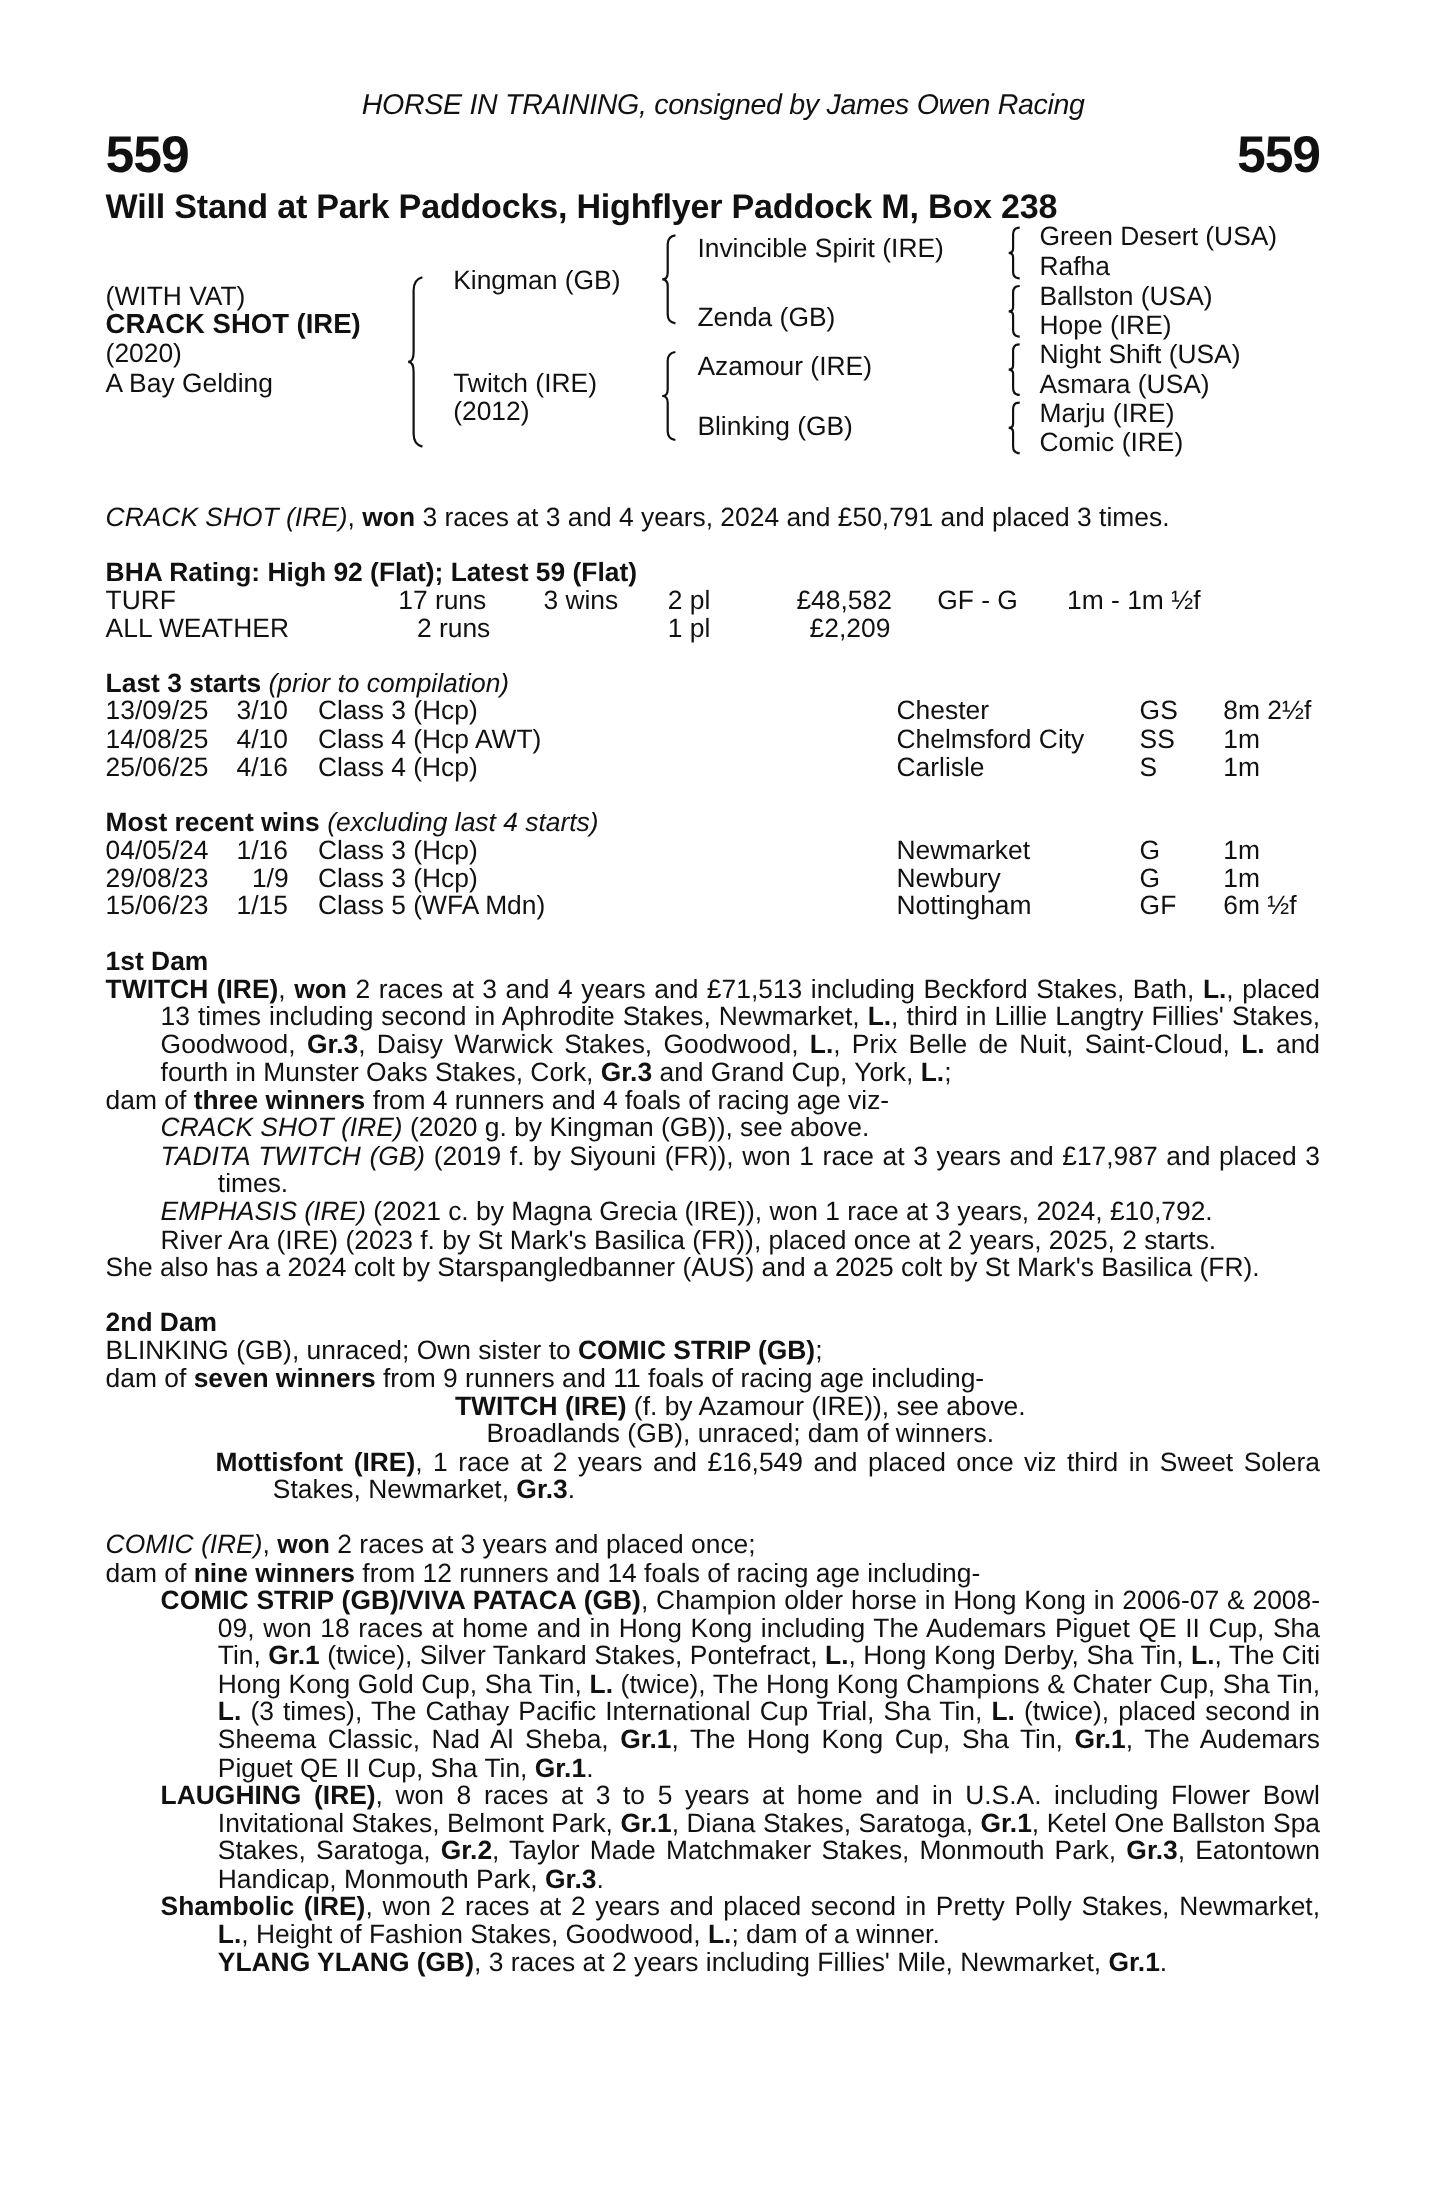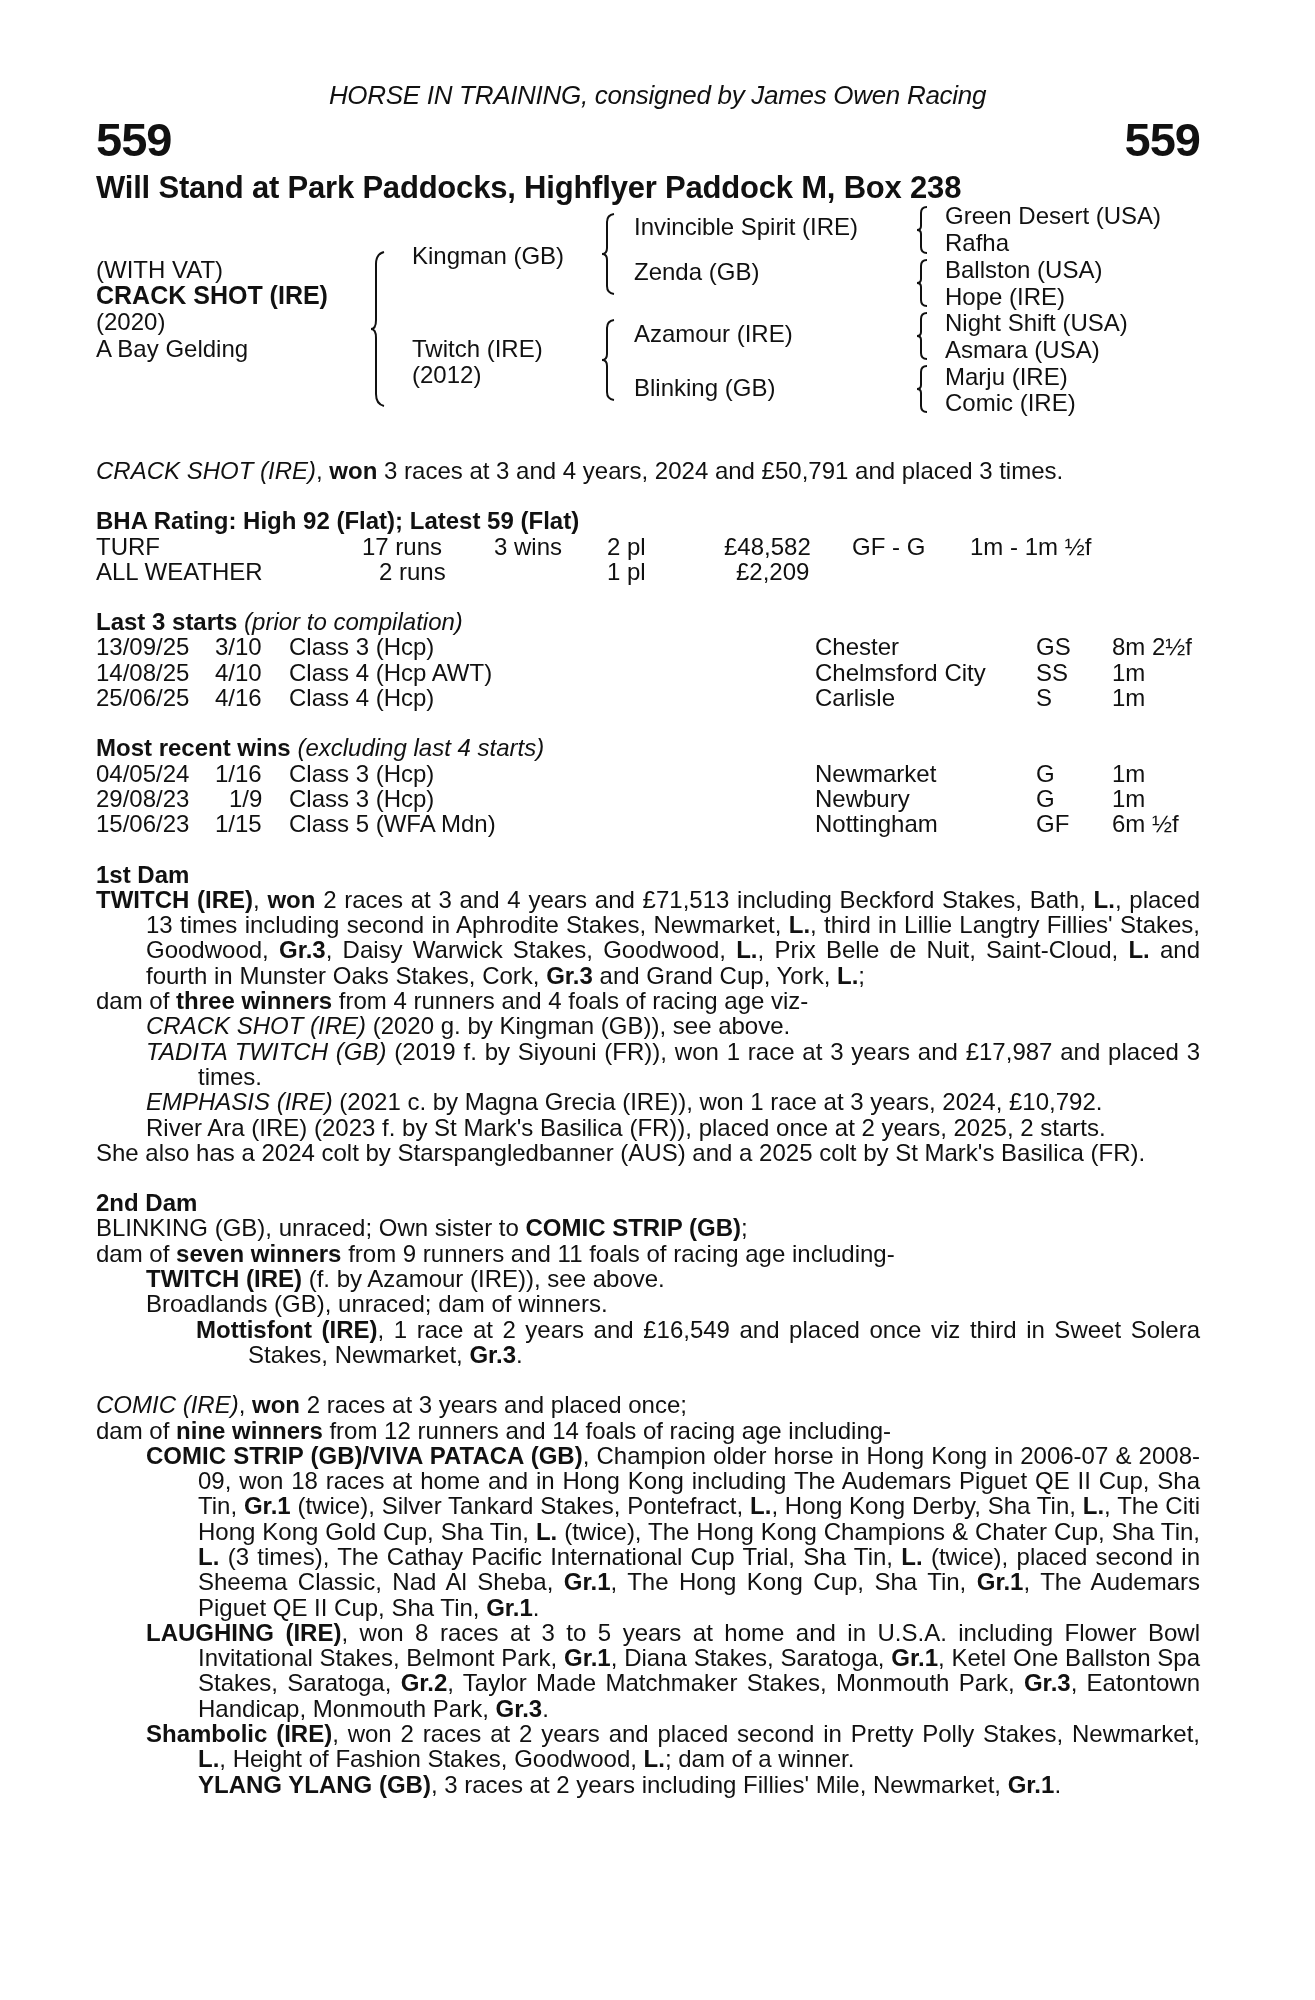--- a/index.html
+++ b/index.html
@@ -13,21 +13,21 @@
   .ped span { position:absolute; white-space:nowrap; }
   .ped .b { font-weight:bold; }
   .brace { position:absolute; }
   .body { position:absolute; left:96px; top:458px; width:1104px; font-size:24px; line-height:25.3px; }
   .body p { margin:0; }
   .gap { height:25px; }
   .b { font-weight:bold; }
   .i { font-style:italic; }
   .sec { font-weight:bold; }
   .just { text-align:justify; }
-  .ind1 { padding-left:50px; }
+  .ind1 { padding-left:50px;text-align:center; }
   .hang1 { padding-left:50px; text-indent:-50px; }
   .hang1b { padding-left:102px; text-indent:-52px; }
   .hang2 { padding-left:152px; text-indent:-52px; }
   .hang2b { padding-left:152px; text-indent:-50px; }
   .row { position:relative; height:25.3px; white-space:nowrap; }
   .row span { position:absolute; top:0; }
 </style>
 </head>
 <body>
 
@@ -53,21 +53,21 @@
     <span style="left:412px;top:361px">(2012)</span>
 
     <svg class="brace" style="left:600px;top:212px" width="18" height="84" viewBox="0 0 18 84">
       <path d="M14 2 Q7 3 7 10 L7 36 Q7 42 2 42 Q7 42 7 48 L7 74 Q7 81 14 82" fill="none" stroke="#111" stroke-width="2"></path>
     </svg>
     <svg class="brace" style="left:600px;top:318px" width="18" height="84" viewBox="0 0 18 84">
       <path d="M14 2 Q7 3 7 10 L7 36 Q7 42 2 42 Q7 42 7 48 L7 74 Q7 81 14 82" fill="none" stroke="#111" stroke-width="2"></path>
     </svg>
 
     <span style="left:634px;top:213px">Invincible Spirit (IRE)</span>
-    <span style="left:634px;top:258px">Zenda (GB)</span>
+    <span style="left:634px;top:275px">Zenda (GB)</span>
     <span style="left:634px;top:320px">Azamour (IRE)</span>
     <span style="left:634px;top:374px">Blinking (GB)</span>
 
     <svg class="brace" style="left:915px;top:205px" width="16" height="50" viewBox="0 0 16 50">
       <path d="M12 2 Q6 2 6 8 L6 21 Q6 25 2 25 Q6 25 6 29 L6 42 Q6 48 12 48" fill="none" stroke="#111" stroke-width="2"></path>
     </svg>
     <svg class="brace" style="left:915px;top:258px" width="16" height="50" viewBox="0 0 16 50">
       <path d="M12 2 Q6 2 6 8 L6 21 Q6 25 2 25 Q6 25 6 29 L6 42 Q6 48 12 48" fill="none" stroke="#111" stroke-width="2"></path>
     </svg>
     <svg class="brace" style="left:915px;top:311px" width="16" height="50" viewBox="0 0 16 50">

